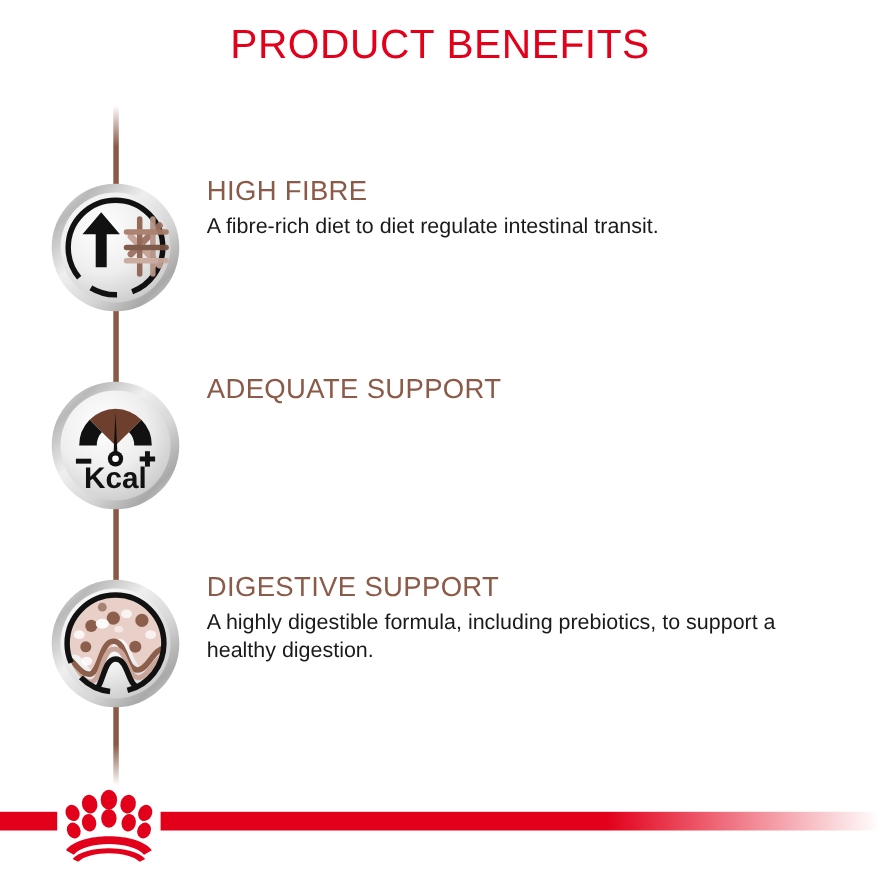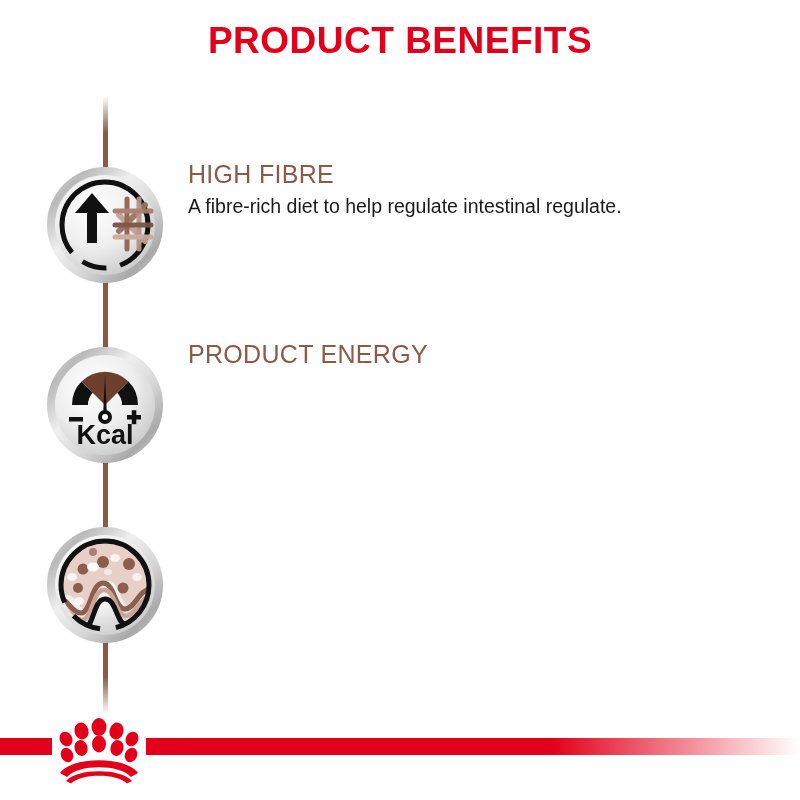--- a/index.html
+++ b/index.html
@@ -24,21 +24,21 @@
   }
 
   
   .page-title {
     position: absolute;
     top: 22px;
     left: 0;
     width: 800px;
     text-align: center;
     font-size: 37px;
-    font-weight: bold;
+    font-weight: normal;
     letter-spacing: 0.5px;
     color: #E3001B;
     line-height: 1.05;
   }
 
   
   .connector {
     position: absolute;
     left: 103px;
     top: 96px;
@@ -179,21 +179,21 @@
         </g>
 
         <g fill="#111111">
           <path d="M42 78 L42 48 L30 48 L47 28 L64 48 L52 48 L52 78 Z"></path>
         </g>
       </svg>
     </div>
 
     <div class="text-block">
       <p class="benefit-title">HIGH FIBRE</p>
-      <p class="benefit-desc">A fibre-rich diet to help regulate intestinal regulate.</p>
+      <p class="benefit-desc">A fibre-rich diet to diet regulate intestinal transit.</p>
     </div>
   </div>
 
   <div class="benefit b2">
 
     <div class="icon-wrap">
       <svg viewBox="0 0 120 120" width="120" height="120">
         <defs>
           <linearGradient id="metal2" x1="0" y1="0" x2="1" y2="1">
             <stop offset="0%" stop-color="#f2f2f2"></stop>
@@ -224,21 +224,21 @@
 
         <rect x="24" y="72" width="14" height="4.5" fill="#111111"></rect>
         <rect x="82" y="70" width="14" height="4.5" fill="#111111"></rect>
         <rect x="86.8" y="65.2" width="4.5" height="14" fill="#111111"></rect>
 
         <text x="60" y="99" text-anchor="middle" font-family="Liberation Sans, sans-serif" font-size="27" font-weight="bold" fill="#111111">Kcal</text>
       </svg>
     </div>
 
     <div class="text-block">
-      <p class="benefit-title">PRODUCT ENERGY</p>
+      <p class="benefit-title">ADEQUATE SUPPORT</p>
     </div>
   </div>
 
   <div class="benefit b3">
 
     <div class="icon-wrap">
       <svg viewBox="0 0 120 120" width="120" height="120">
         <defs>
           <linearGradient id="metal3" x1="0" y1="0" x2="1" y2="1">
             <stop offset="0%" stop-color="#f2f2f2"></stop>
@@ -296,20 +296,22 @@
                    C49 104 48 74 60 74
                    C72 74 71 100 82 100
                    C92 100 96 80 108 80" fill="none" stroke="#111111" stroke-width="5" stroke-linecap="round"></path>
         </g>
 
         <circle cx="60" cy="60" r="44" fill="none" stroke="#111111" stroke-width="5" stroke-dasharray="205 16 30 16" stroke-dashoffset="-120"></circle>
       </svg>
     </div>
 
     <div class="text-block">
+      <p class="benefit-title">DIGESTIVE SUPPORT</p>
+      <p class="benefit-desc">A highly digestible formula, including prebiotics, to support a healthy digestion.</p>
     </div>
   </div>
 
   <div class="footer">
     <div class="footer-bar-left"></div>
     <div class="footer-bar-right"></div>
 
     <div class="crown-logo">
       <svg viewBox="0 0 94 72" width="94" height="72">
         <g fill="#E3001B">

